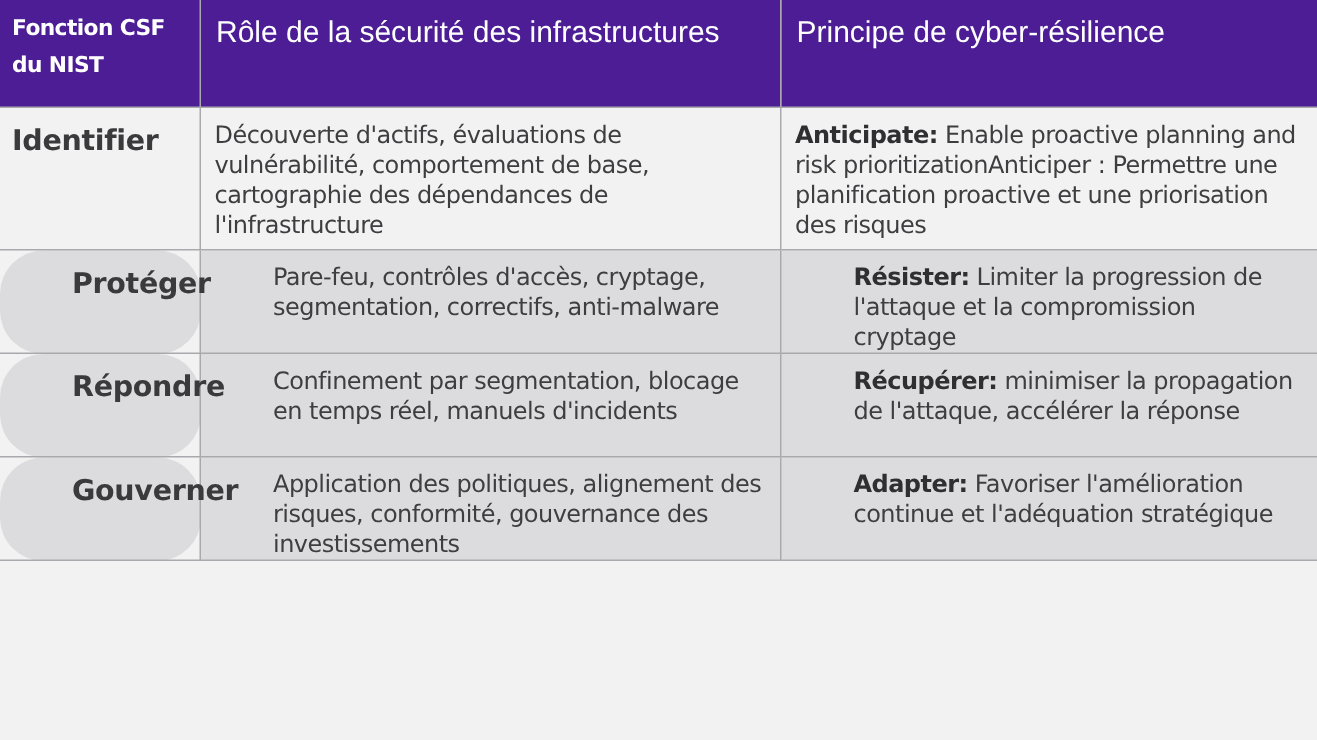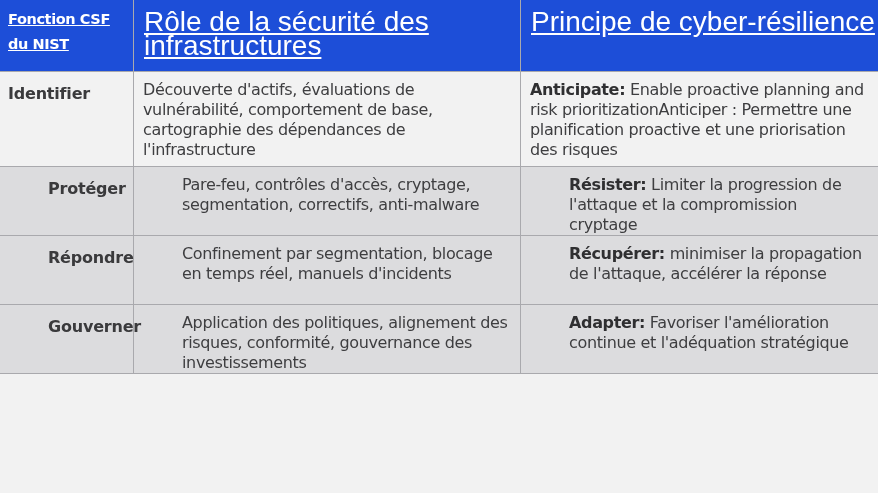--- a/index.html
+++ b/index.html
@@ -17,56 +17,56 @@
   col.c1 { width: 134px; }
   col.c2 { width: 387px; }
   col.c3 { width: 359px; }
   th, td {
     border: 1px solid #a9a9ad;
     vertical-align: top;
     text-align: left;
     padding: 0;
   }
   thead th {
-    background: #1d4ed8;
+    background: #4c1d95;
     color: #ffffff;
     height: 72px;
     font-weight: normal;
     box-sizing: border-box;
-    text-decoration: underline;
   }
   thead th.h1 {
     font-family: "DejaVu Sans", sans-serif;
     font-weight: bold;
     font-size: 14.5px;
     line-height: 25px;
     padding: 7px 0 0 8px;
     letter-spacing: -0.4px;
   }
   thead th.h2, thead th.h3 {
-    font-size: 28px;
+    font-size: 20px;
     line-height: 24px;
     padding: 10px 0 0 10px;
   }
   tbody td {
     color: #3e3e40;
     font-family: "DejaVu Sans", sans-serif;
     font-size: 16px;
     line-height: 20px;
     letter-spacing: -0.35px;
   }
   tbody tr.odd td { background: #f2f2f2; }
   tbody tr.even td { background: #dcdcde; padding-left: 48px; }
   td.fn {
     font-weight: bold;
-    font-size: 16px;
+    font-size: 19px;
     line-height: 22px;
     padding: 11px 0 0 8px;
     color: #3a3a3c;
     letter-spacing: -0.2px;
+    border-radius: 29px;
   }
   td.role, td.princ { padding: 8px 10px 0 9px; }
   td.princ { padding-left: 9px; }
   .kw { font-weight: bold; color: #2f2f31; }
   tr.r1 td { height: 95px; }
   tr.r2 td, tr.r3 td, tr.r4 td, tr.r5 td { height: 69px; }
   tr.r6 td { height: 69px; }
   td, th { box-sizing: border-box; }
 </style>
 </head>

